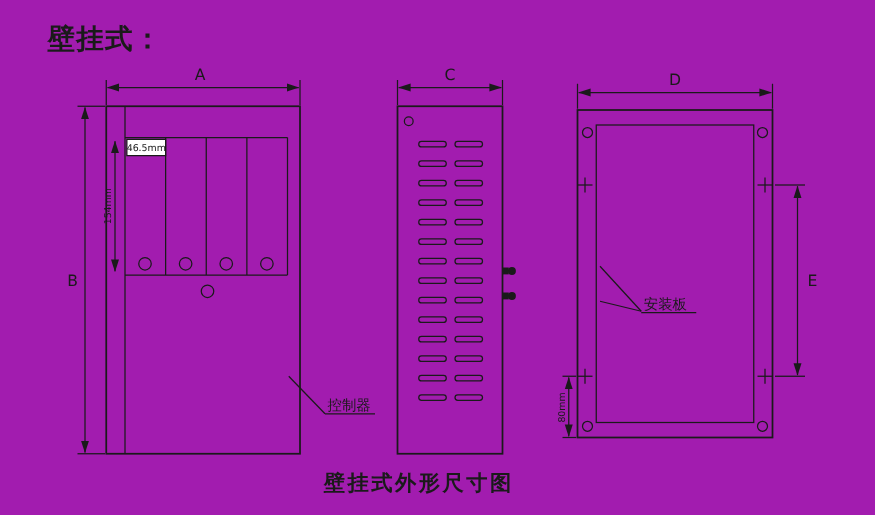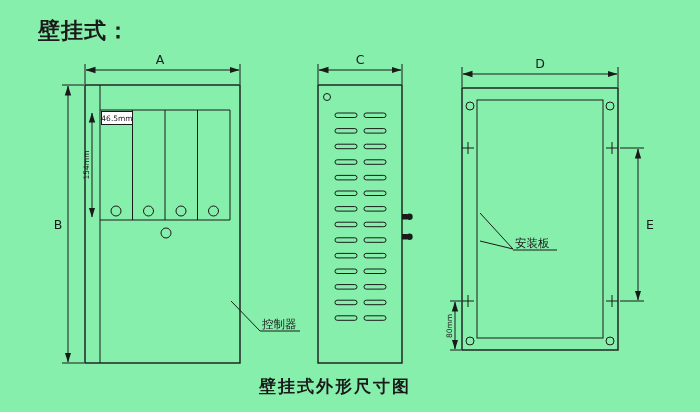--- a/index.html
+++ b/index.html
@@ -1,16 +1,16 @@
 <!DOCTYPE html>
 <html><head>
 <meta charset="utf-8">
 <style>
   html,body{margin:0;padding:0;background:#ffffff;}
-  .page{width:700px;height:412px;position:relative;background:#86efac;overflow:hidden;
+  .page{width:700px;height:412px;position:relative;background:#a21caf;overflow:hidden;
         font-family:"DejaVu Sans","Liberation Sans",sans-serif;}
   svg{display:block;}
   
   .ln line,.ln rect,.ln circle,.ln path{stroke:#1a1a1a;stroke-width:1;fill:none;}
   .ln .body{stroke-width:1.4;}
   .ln .wbox{fill:#ffffff;}
   .solid rect,.solid circle{fill:#1a1a1a;stroke:none;}
   text{fill:#1a1a1a;stroke:none;font-family:"DejaVu Sans","Liberation Sans",sans-serif;}
   .t7{font-size:7.5px;}
   .t11{font-size:11.5px;}

